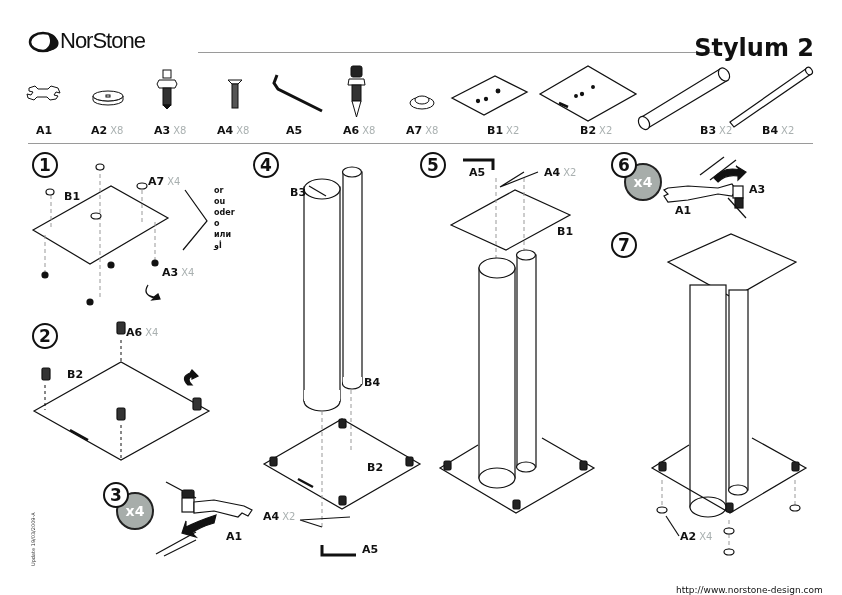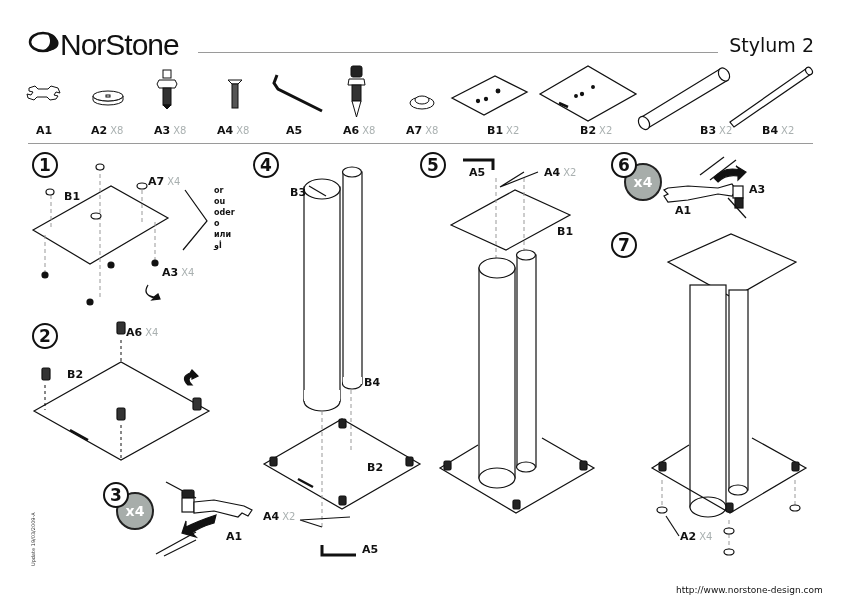--- a/index.html
+++ b/index.html
@@ -1,20 +1,20 @@
 <!DOCTYPE html>
 <html><head>
 <meta charset="utf-8">
 <style>
   html, body { margin:0; padding:0; background:#fff; }
   body { width:842px; height:595px; position:relative; overflow:hidden;
          font-family:"DejaVu Sans", sans-serif; color:#111; }
   .abs { position:absolute; }
-  .brand { left:60px; top:28px; font-size:30px; letter-spacing:-1px; font-family:"Liberation Sans", sans-serif; }
-  .product { right:28px; top:34px; font-size:19px; font-weight:normal; font-family:"DejaVu Sans", sans-serif; }
+  .brand { left:60px; top:28px; font-size:22px; letter-spacing:-1px; font-family:"Liberation Sans", sans-serif; }
+  .product { right:28px; top:34px; font-size:24px; font-weight:bold; font-family:"DejaVu Sans", sans-serif; }
   .hline { height:1px; background:#9a9a9a; }
   .plabel { font-size:11px; font-weight:bold; white-space:nowrap; font-family:"DejaVu Sans", sans-serif; }
   .qty { color:#a9b0b0; font-weight:normal; font-size:10px; margin-left:3px; }
   .step { width:22px; height:22px; border:2.5px solid #111; border-radius:50%;
           font-size:17px; font-weight:bold; text-align:center; line-height:22px; background:#fff; font-family:"DejaVu Sans", sans-serif; }
   .xbadge { width:34px; height:34px; border-radius:50%; background:#a7adaa; border:2px solid #222;
             color:#fff; font-weight:bold; font-size:14px; text-align:center; line-height:34px; font-family:"DejaVu Sans", sans-serif; }
   .dlabel { font-size:11px; font-weight:bold; white-space:nowrap; font-family:"DejaVu Sans", sans-serif; }
   .orlist { font-size:8px; font-weight:bold; line-height:11px; font-family:"DejaVu Sans", sans-serif; }
   .url { font-size:9px; font-family:"DejaVu Sans", sans-serif;margin-top:29px; }

